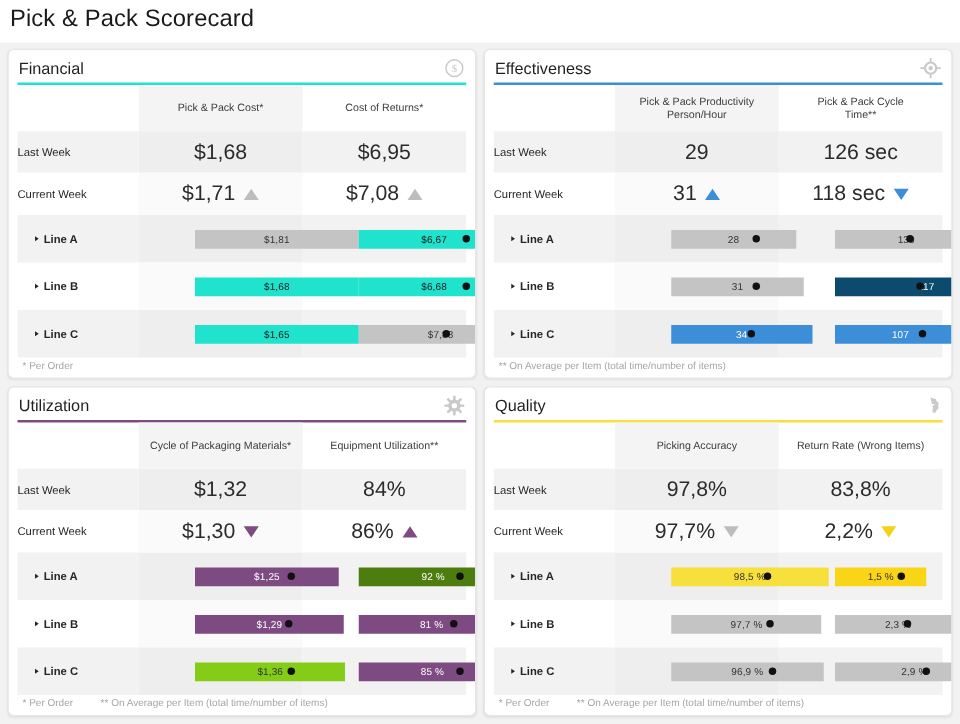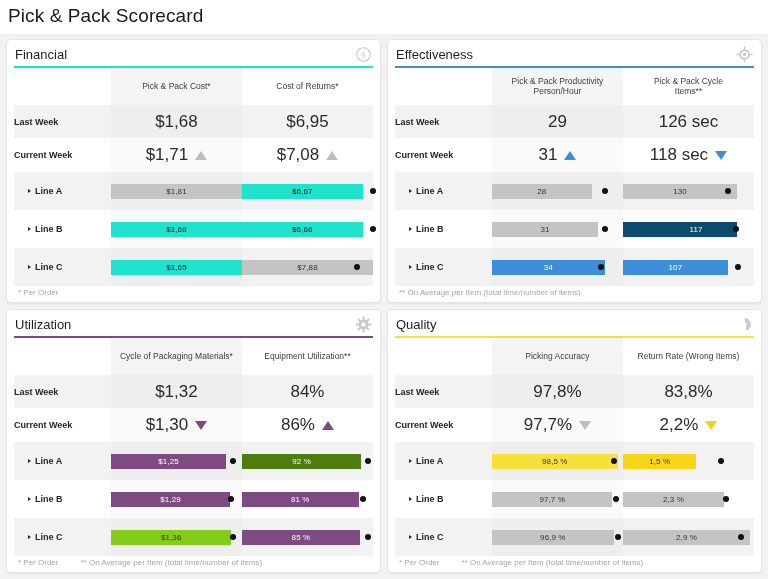--- a/index.html
+++ b/index.html
@@ -90,21 +90,21 @@
     font-weight: 400;
     text-align: center;
     line-height: 1.25;
     padding: 7px 4px 7px 4px;
     height: 34px;
   }
   .col-head.shade { background: #f4f4f4; }
 
   .rowlabel {
     font-size: 9px;
-    font-weight: bold;
+    font-weight: normal;
     color: #262626;
     padding-left: 6px;
     white-space: nowrap;
   }
   .rowlabel.indent { padding-left: 14px; font-weight: bold; }
   .bullet {
     display: inline-block;
     width: 0; height: 0;
     border-left: 3px solid #262626;
     border-top: 2.5px solid transparent;
@@ -146,20 +146,21 @@
     width: 100%;
     height: 15px;
   }
   .bar {
     position: absolute;
     top: 0;
     height: 15px;
     display: flex;
     align-items: center;
     justify-content: center;
+    margin-left: 45px;
   }
   .bar-text {
     font-size: 8px;
     white-space: nowrap;
     letter-spacing: 0.1px;
   }
   .dot {
     position: absolute;
     top: 50%;
     width: 6px; height: 6px;
@@ -295,21 +296,21 @@
         <table class="kpi">
           <colgroup>
             <col class="c-label">
             <col class="c-metric">
             <col class="c-metric">
           </colgroup>
           <tbody>
             <tr>
               <th class="col-head"></th>
               <th class="col-head shade"><span>Pick &amp; Pack Productivity</span><br><span>Person/Hour</span></th>
-              <th class="col-head"><span>Pick &amp; Pack Cycle</span><br><span>Items**</span></th>
+              <th class="col-head"><span>Pick &amp; Pack Cycle</span><br><span>Time**</span></th>
             </tr>
             <tr class="band">
               <td class="rowlabel">Last Week</td>
               <td class="big-cell mid"><span class="big-val">29</span></td>
               <td class="big-cell"><span class="big-val">126 sec</span></td>
             </tr>
             <tr class="plain">
               <td class="rowlabel">Current Week</td>
               <td class="big-cell mid"><span class="big-val">31</span><span class="tri" style="border-left:6px solid transparent;border-right:6px solid transparent;border-bottom:9px solid #3d8ed9;"></span></td>
               <td class="big-cell"><span class="big-val">118 sec</span><span class="tri" style="border-left:6px solid transparent;border-right:6px solid transparent;border-top:9px solid #3d8ed9;"></span></td>

